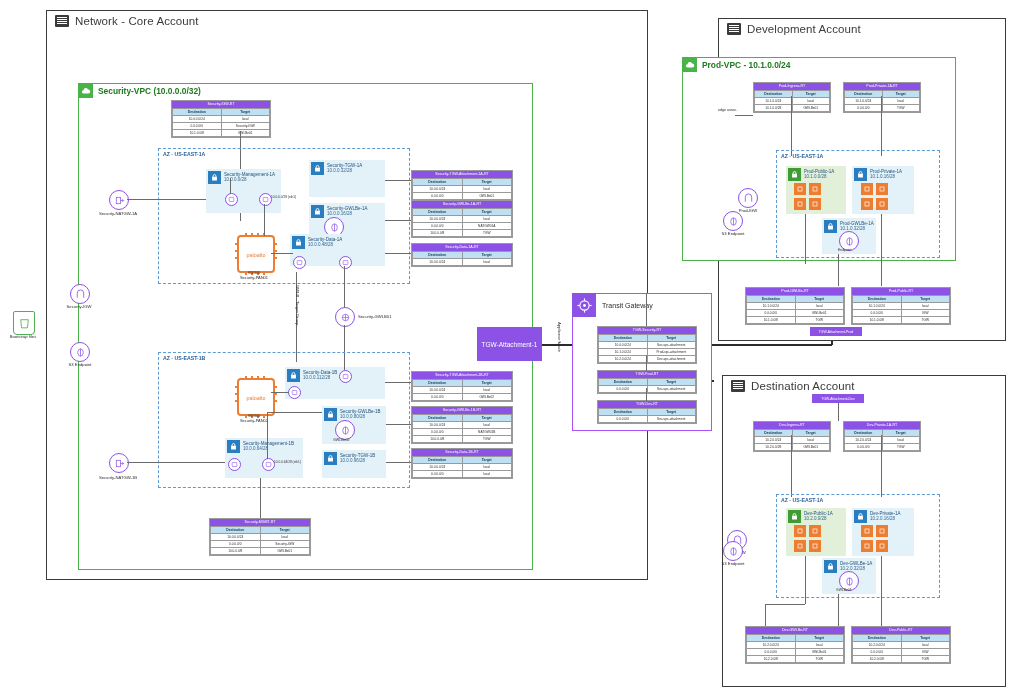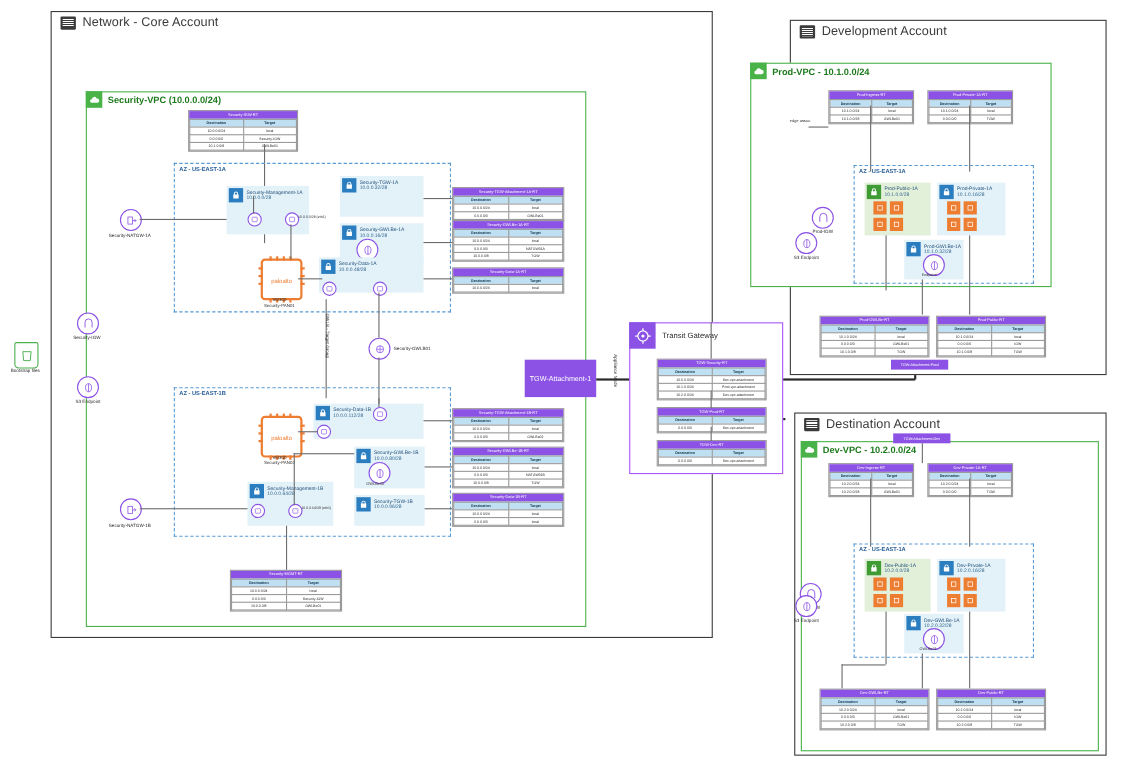--- a/index.html
+++ b/index.html
@@ -106,21 +106,21 @@
     </div>
   </div>
 
   <div class="abs vpc" style="left:78px;top:83px;width:455px;height:487px;">
     <div class="vpc-hd">
       <span class="vpc-badge">
         <svg viewBox="0 0 24 24">
             <path fill="#fff" d="M6 18a4 4 0 0 1 0-8 5.5 5.5 0 0 1 10.6-1.6A4.2 4.2 0 1 1 18 18z"></path>
           </svg>
       </span>
-      <span class="vpc-ttl">Security-VPC (10.0.0.0/24)</span>
+      <span class="vpc-ttl">Security-VPC (10.0.0.0/32)</span>
     </div>
   </div>
 
   <div class="abs rt" style="left:171px;top:100px;width:100px;">
     <div class="rt-hd">Security-IGW-RT</div>
     <table>
         <thead>
           <tr>
       <th>Destination</th>
       <th>Target</th>
@@ -872,30 +872,20 @@
     <span>TGW-Attachment-Prod</span>
   </div>
 
   <div class="abs account" style="left:722px;top:375px;width:284px;height:312px;">
     <div class="account-hd">
       <span class="acct-ico"></span>
       <span class="account-ttl">Destination Account</span>
     </div>
   </div>
 
-  <div class="abs vpc" style="left:728px;top:401px;width:271px;height:282px;">
-    <div class="vpc-hd">
-      <span class="vpc-badge">
-        <svg viewBox="0 0 24 24">
-            <path fill="#fff" d="M6 18a4 4 0 0 1 0-8 5.5 5.5 0 0 1 10.6-1.6A4.2 4.2 0 1 1 18 18z"></path>
-          </svg>
-      </span>
-      <span class="vpc-ttl">Dev-VPC - 10.2.0.0/24</span>
-    </div>
-  </div>
 
   <div class="abs pbox sm" style="left:812px;top:394px;width:52px;height:9px;">
     <span>TGW-Attachment-Dev</span>
   </div>
 
   <div class="abs rt" style="left:753px;top:421px;width:78px;">
     <div class="rt-hd">Dev-Ingress-RT</div>
     <table>
         <thead>
           <tr>

